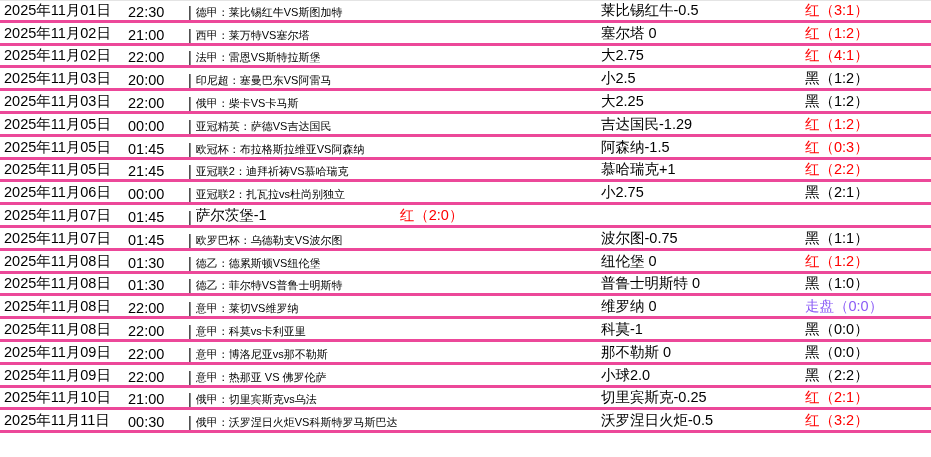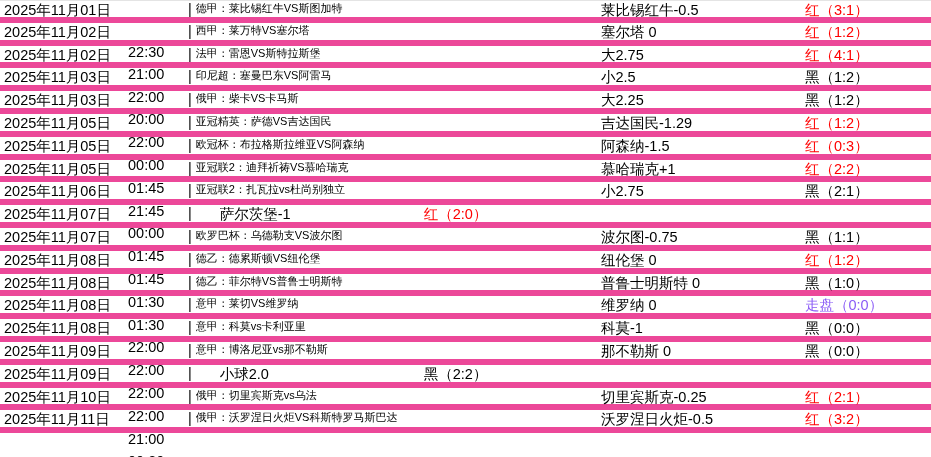--- a/index.html
+++ b/index.html
@@ -12,23 +12,23 @@
     height: 457px;
     font-family: "Liberation Sans", sans-serif;
     overflow: hidden;
   }
   .sheet {
     width: 931px;
     box-sizing: border-box;
   }
   .row {
     display: flex;
-    align-items: flex-start;
+    align-items: flex-end;
     height: 22.8px;
-    border-bottom: 6px solid #ec4899;
+    border-bottom: 3px solid #ec4899;
     box-sizing: border-box;
   }
   .row:first-child {
     border-top: 1px solid #e4e4e4;
   }
   .c-date {
     width: 128px;
     padding-left: 4px;
     box-sizing: border-box;
     font-size: 14.5px;
@@ -58,21 +58,20 @@
   }
   .c-match .league {
     color: #000000;
   }
   .c-handicap {
     width: 190px;
     box-sizing: border-box;
     font-size: 14.5px;
     color: #000000;
     white-space: nowrap;
-    margin-left: 24px;
   }
   .c-result {
     width: 140px;
     box-sizing: border-box;
     padding-left: 14px;
     font-size: 14.5px;
     white-space: nowrap;
   }
   .res-red { color: #ff0000; }
   .res-black { color: #000000; }
@@ -207,20 +206,21 @@
       <div class="c-time">22:00</div>
       <div class="sep">|</div>
       <div class="c-match"><span class="league">意甲：</span><span>博洛尼亚vs那不勒斯</span></div>
       <div class="c-handicap">那不勒斯 0</div>
       <div class="c-result res-black"><span>黑</span><span class="score">（0:0）</span></div>
     </div>
     <div class="row">
       <div class="c-date">2025年11月09日</div>
       <div class="c-time">22:00</div>
       <div class="sep">|</div>
+      <div class="c-match"><span class="league">意甲：</span><span>热那亚 VS 佛罗伦萨</span></div>
       <div class="c-handicap">小球2.0</div>
       <div class="c-result res-black"><span>黑</span><span class="score">（2:2）</span></div>
     </div>
     <div class="row">
       <div class="c-date">2025年11月10日</div>
       <div class="c-time">21:00</div>
       <div class="sep">|</div>
       <div class="c-match"><span class="league">俄甲：</span><span>切里宾斯克vs乌法</span></div>
       <div class="c-handicap">切里宾斯克-0.25</div>
       <div class="c-result res-red"><span>红</span><span class="score">（2:1）</span></div>

